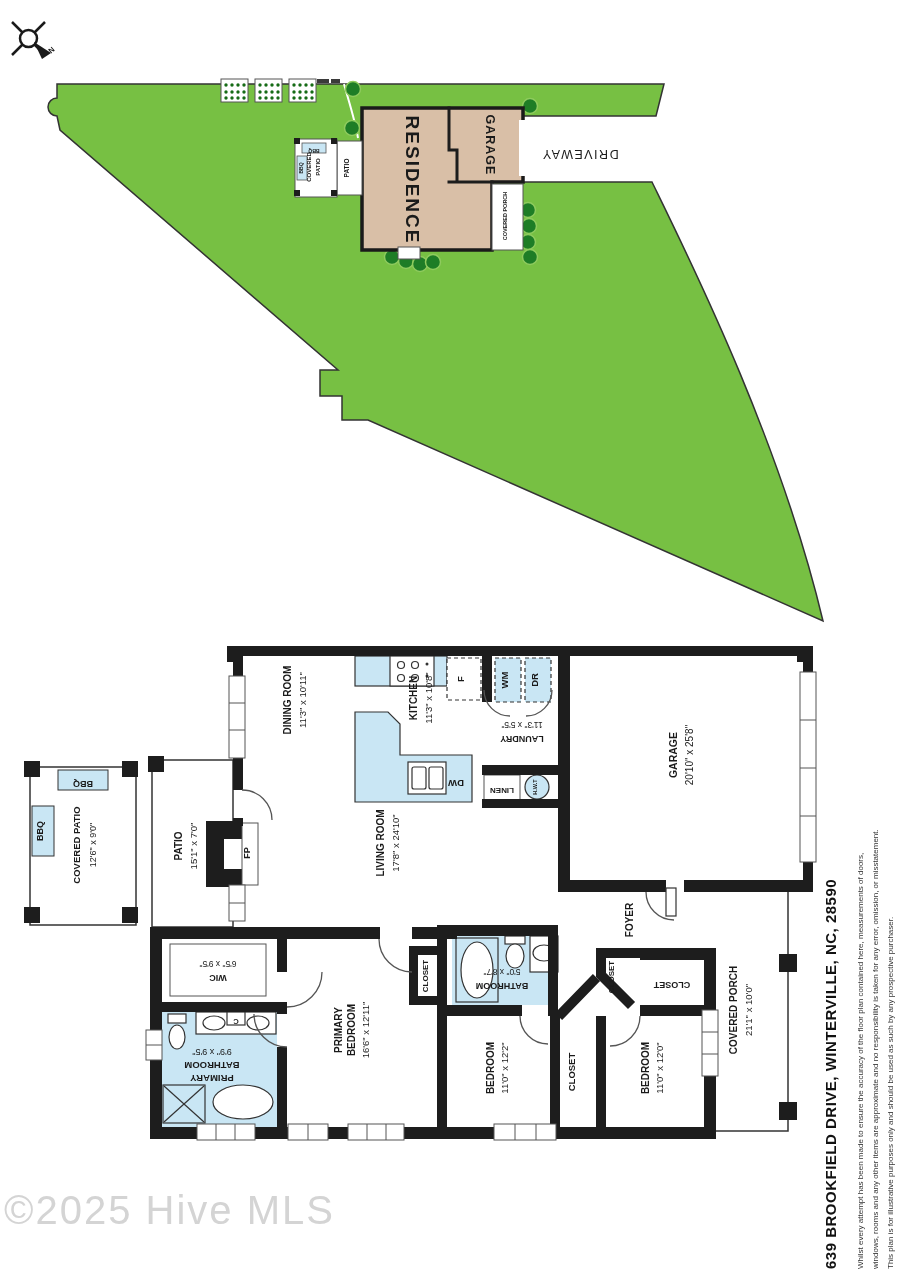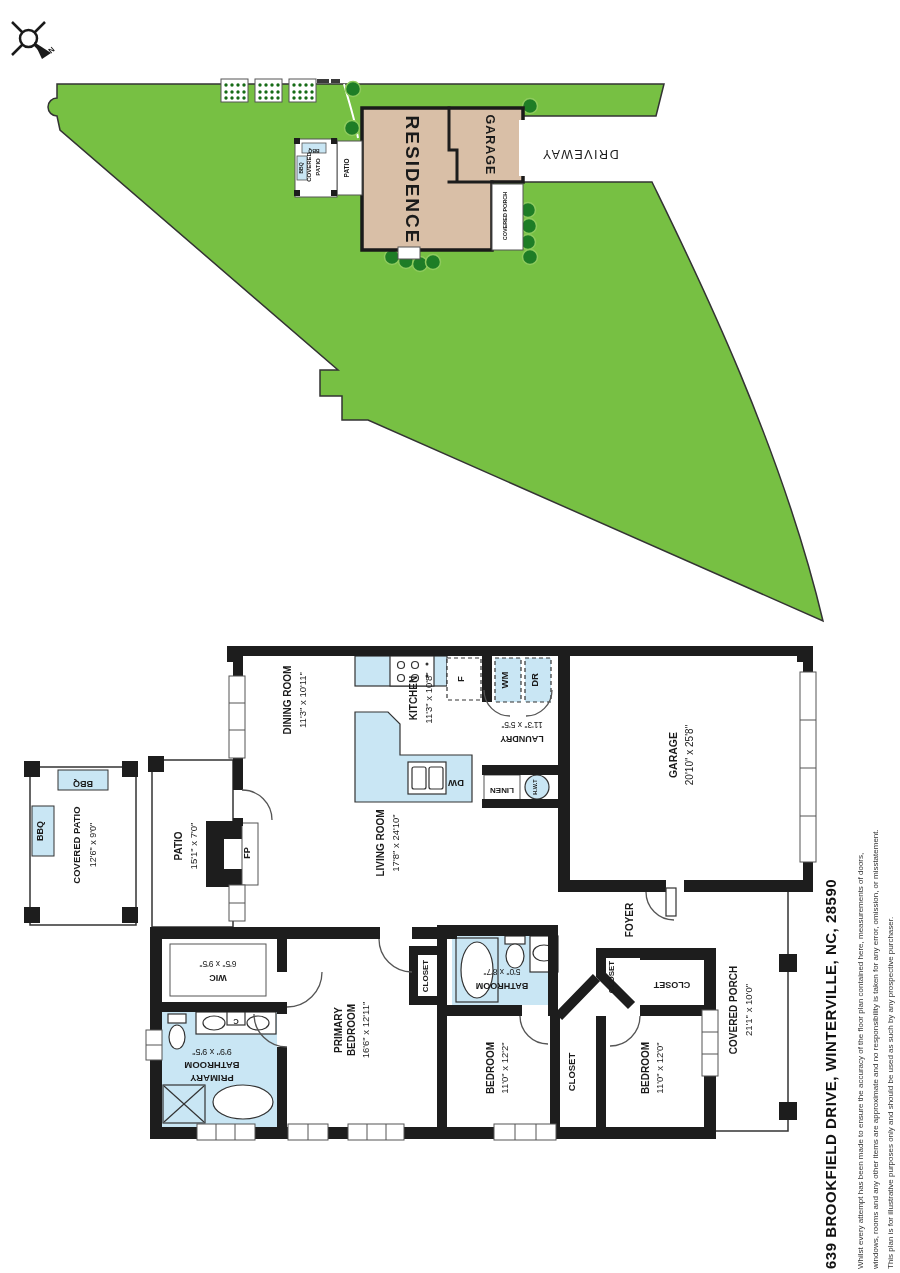--- a/index.html
+++ b/index.html
@@ -416,13 +416,14 @@
     <text transform="translate(43,831) rotate(-90)" font-size="9" class="n">BBQ</text>
   </g>
 </svg>
 
 <div id="address">639 BROOKFIELD DRIVE, WINTERVILLE, NC, 28590</div>
 <div id="disclaimer">
   <div>Whilst every attempt has been made to ensure the accuracy of the floor plan contained here, measurements of doors,</div>
   <div>windows, rooms and any other items are approximate and no responsibility is taken for any error, omission, or misstatement.</div>
   <div>This plan is for illustrative purposes only and should be used as such by any prospective purchaser.</div>
 </div>
+<div id="watermark">©2025 Hive MLS</div>
 </div>
 
 </body></html>

